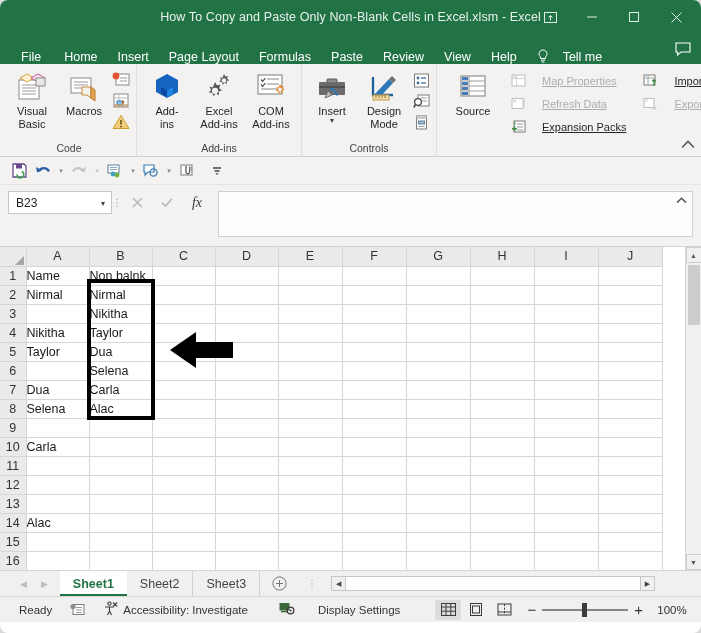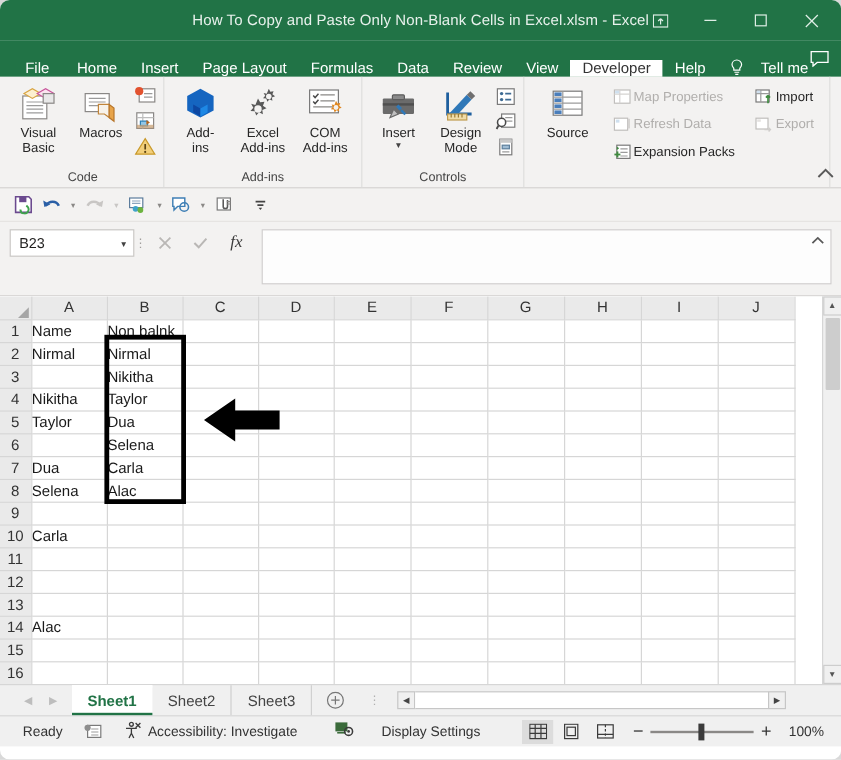--- a/index.html
+++ b/index.html
@@ -100,24 +100,25 @@
   .bigbtn {
     width: 52px;
     display: flex; flex-direction: column; align-items: center;
     font-size: 11px; color: #262626; text-align: center;
     line-height: 12.5px; padding-top: 2px;
   }
   .bigbtn .ic { height: 34px; display: flex; align-items: center; justify-content: center; }
   .bigbtn .lbl { white-space: pre-line; }
   .smallcol { display: flex; flex-direction: column; justify-content: flex-start; gap: 2px; padding-top: 1px; }
   .smallbtn {
-    display: flex; align-items: center; gap: 2px;
+    display: flex; align-items: center; gap: 16px;
     font-size: 11px; color: #262626;
     height: 21px; padding: 0 3px;
     white-space: nowrap;
+    text-decoration: underline;
   }
   .smallbtn.disabled { color: #b0aeac; }
   .smallbtn .ic { width: 16px; height: 16px; display: flex; align-items: center; justify-content: center; }
   .iconstack { display: flex; flex-direction: column; gap: 3px; padding: 2px 2px 0 2px; }
   .iconstack .ic { width: 18px; height: 18px; display: flex; align-items: center; justify-content: center; }
   .collapse-ribbon {
     position: absolute; right: 6px; bottom: 4px;
     color: #555; font-size: 12px;
   }
 
@@ -299,24 +300,23 @@
       </div>
     </div>
   </div>
 
   <div class="tabsrow">
     <div class="tab file">File</div>
     <div class="tab">Home</div>
     <div class="tab">Insert</div>
     <div class="tab">Page Layout</div>
     <div class="tab">Formulas</div>
-    <div class="tab">Data</div>
+    <div class="tab">Paste</div>
     <div class="tab">Review</div>
     <div class="tab">View</div>
-    <div class="tab active">Developer</div>
     <div class="tab">Help</div>
     <div class="tellme-bulb">
       <svg width="12" height="15" viewBox="0 0 12 15">
           <path d="M6 1C3.8 1 2 2.7 2 4.8c0 1.5 0.9 2.4 1.5 3.2V9.5h5V8c0.6-0.8 1.5-1.7 1.5-3.2C10 2.7 8.2 1 6 1z" fill="none" stroke="#ffffff" stroke-width="1"></path>
           <line x1="4" y1="11.2" x2="8" y2="11.2" stroke="#ffffff"></line>
           <line x1="4.7" y1="13" x2="7.3" y2="13" stroke="#ffffff"></line>
         </svg>
     </div>
     <div class="tab">Tell me</div>
     <div class="comment-ic">

